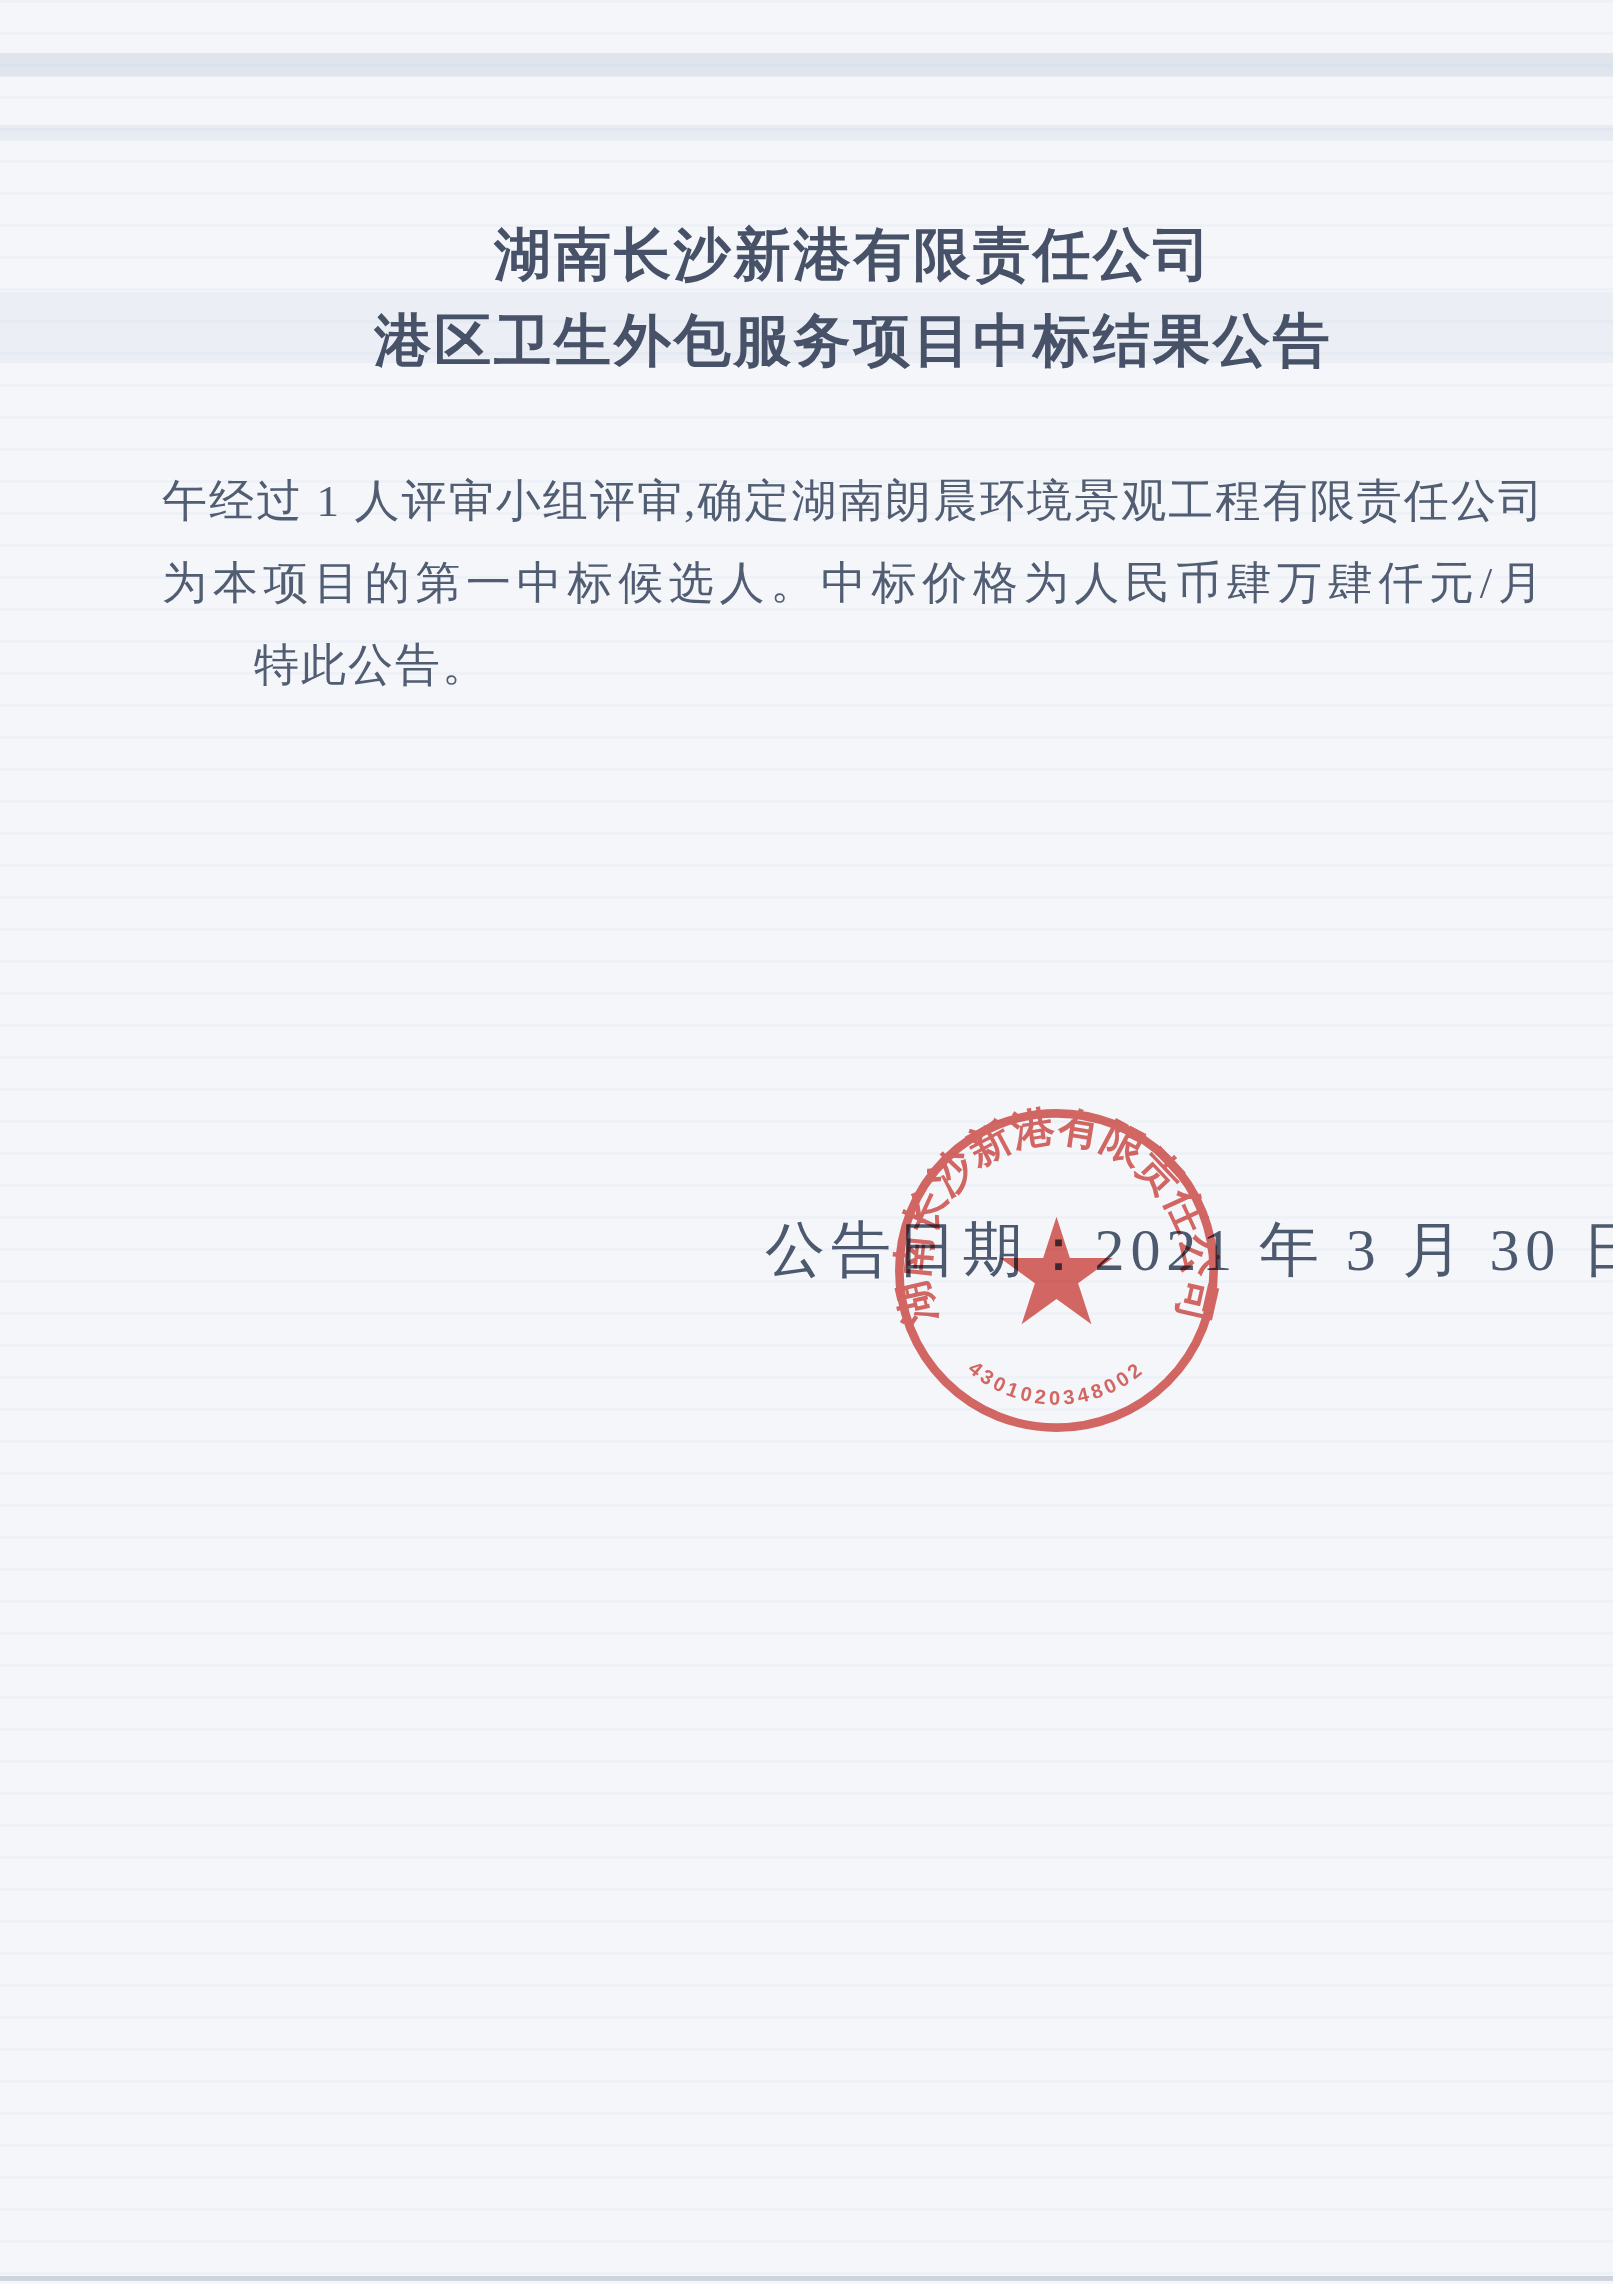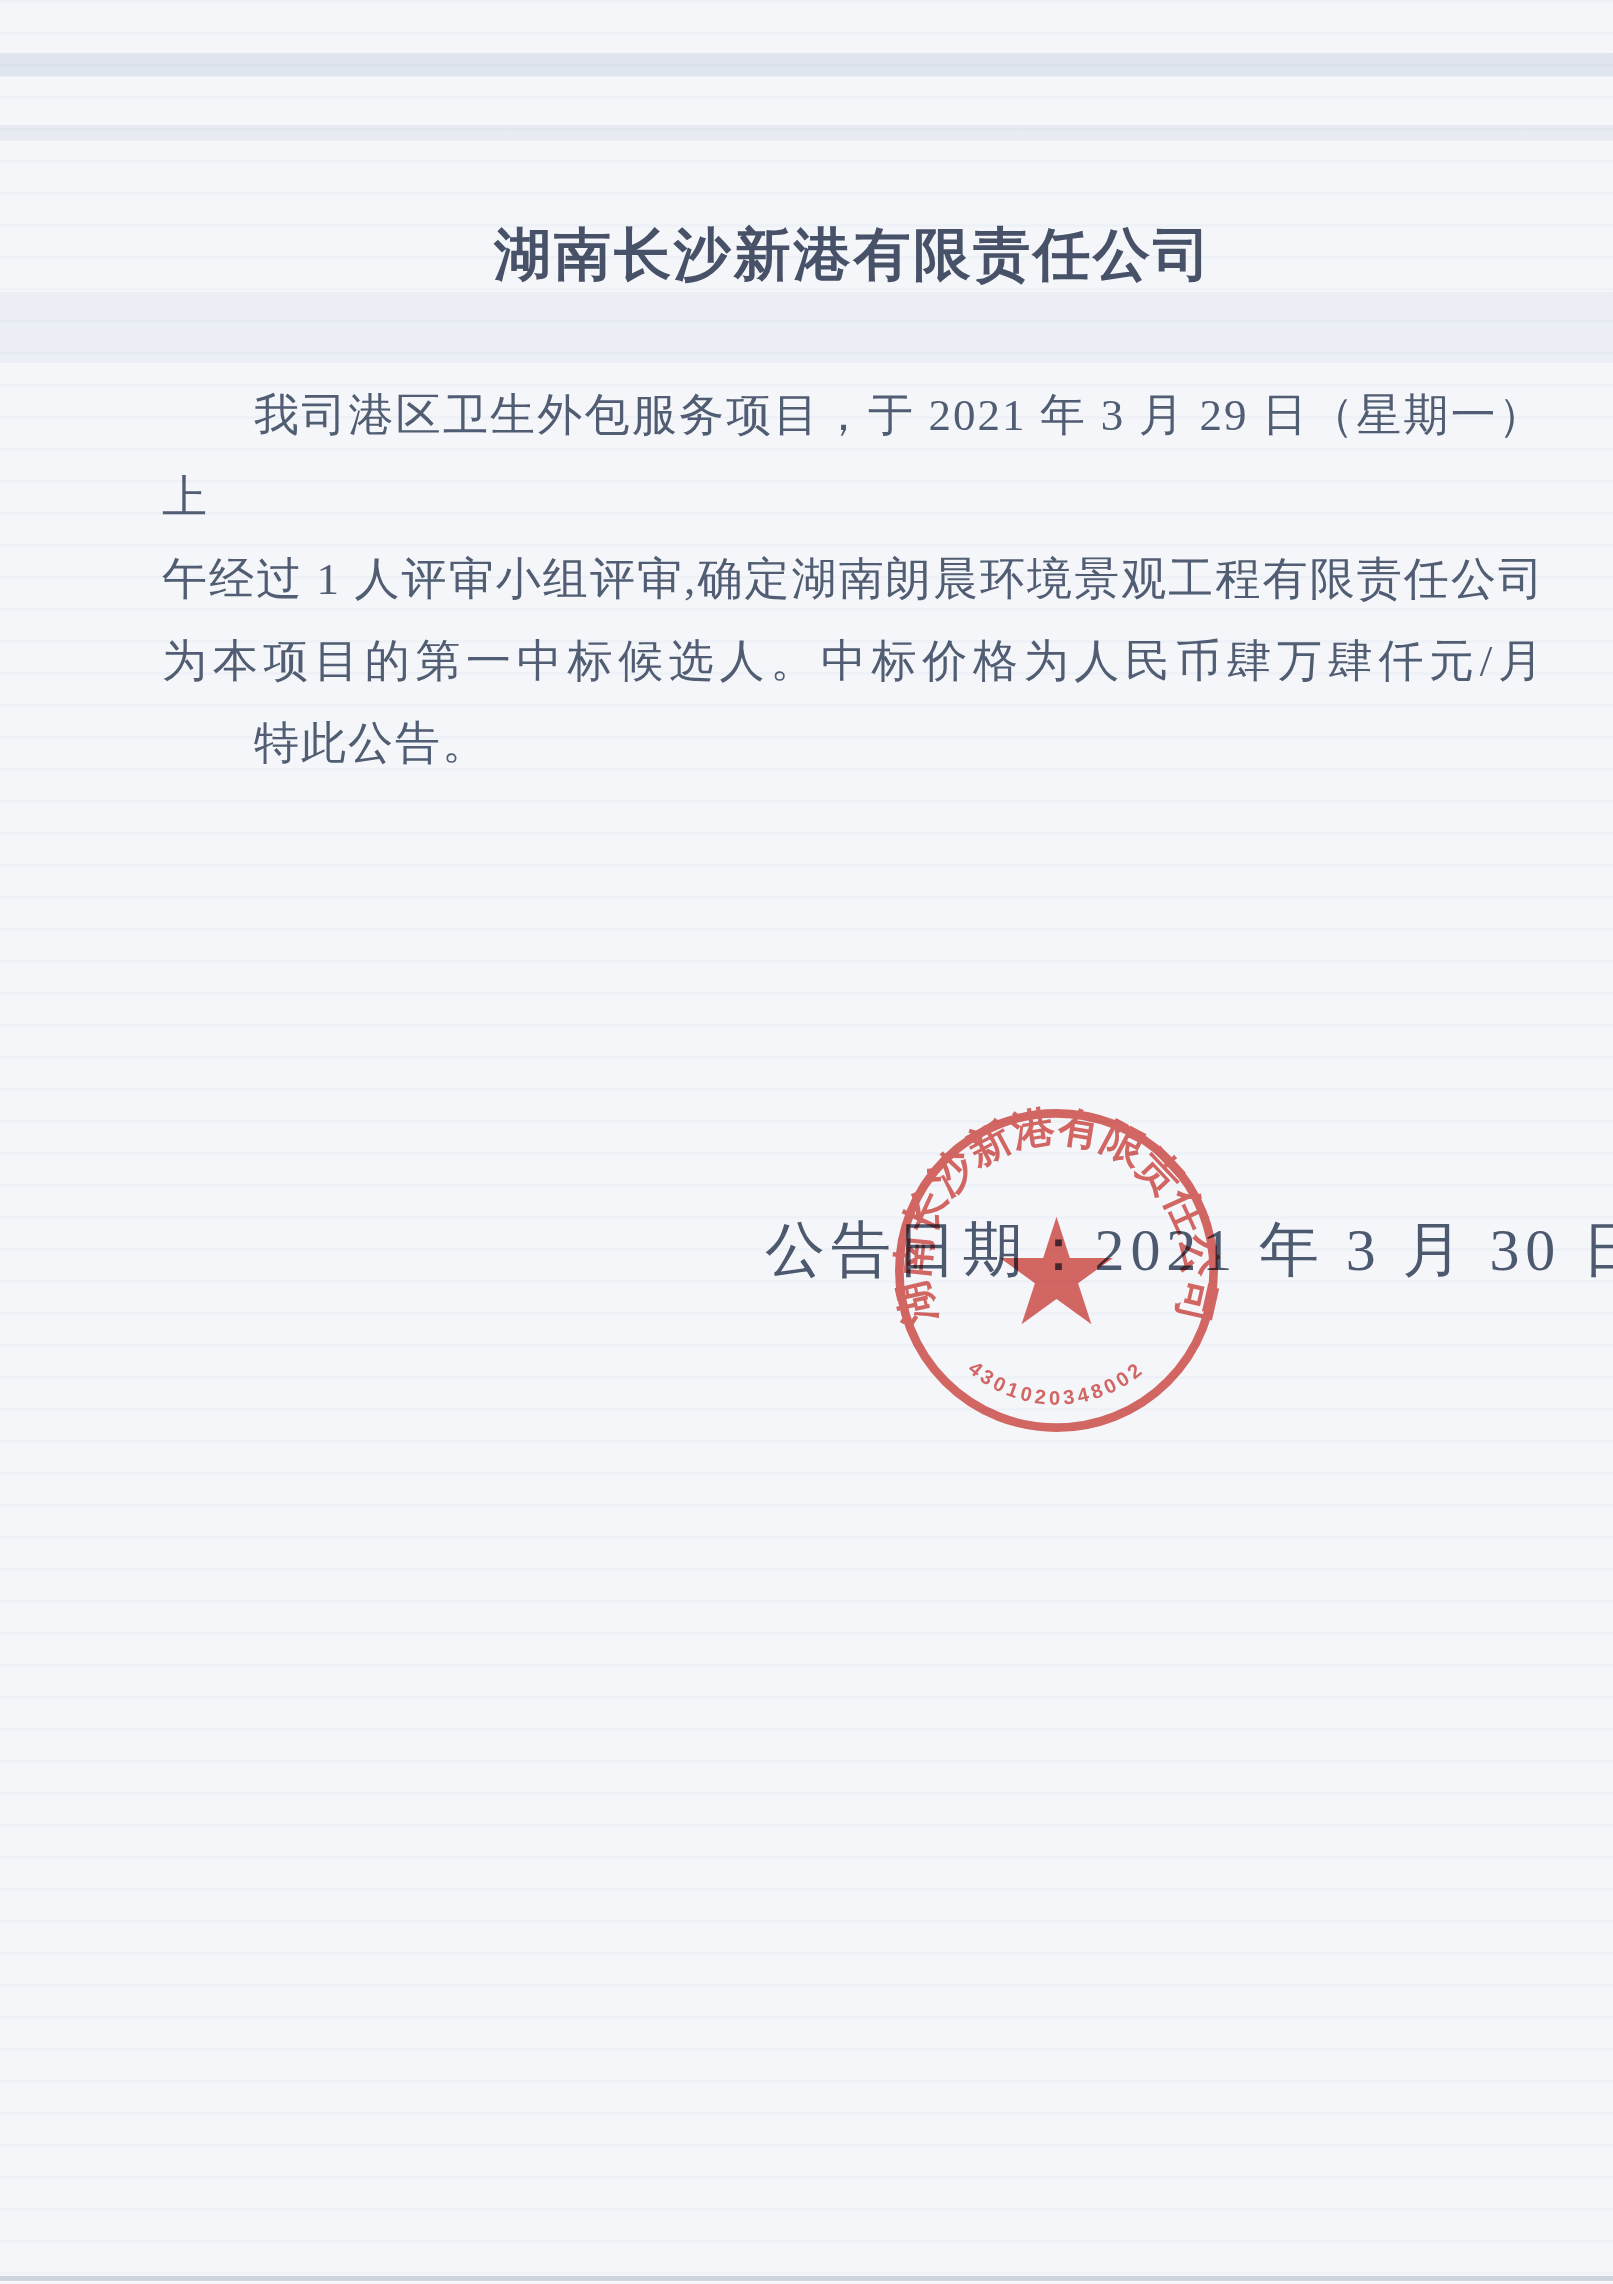--- a/index.html
+++ b/index.html
@@ -71,24 +71,24 @@
     fill:currentColor;
   }
 </style>
 </head>
 <body>
 
 <div class="page">
 
   <h1 class="doc-title">
     <div>湖南长沙新港有限责任公司</div>
+    <div>港区卫生外包服务项目中标结果公告</div>
   </h1>
 
   <div class="doc-body">
-    <p class="line indent fill">我司港区卫生外包服务项目，于 2021 年 3 月 29 日（星期一）上</p>
     <p class="line fill">午经过 1 人评审小组评审,确定湖南朗晨环境景观工程有限责任公司</p>
     <p class="line fill">为本项目的第一中标候选人。中标价格为人民币肆万肆仟元/月</p>
     <p class="line indent">特此公告。</p>
   </div>
 
   <div class="dateline">公告日期：2021 年 3 月 30 日</div>
 
   <svg class="stamp" viewBox="0 0 360 360" aria-hidden="true">
     <defs>
       <path id="arc-top" d="M 69.4 257.5 A 135 135 0 1 1 290.6 257.5" fill="none"></path>

